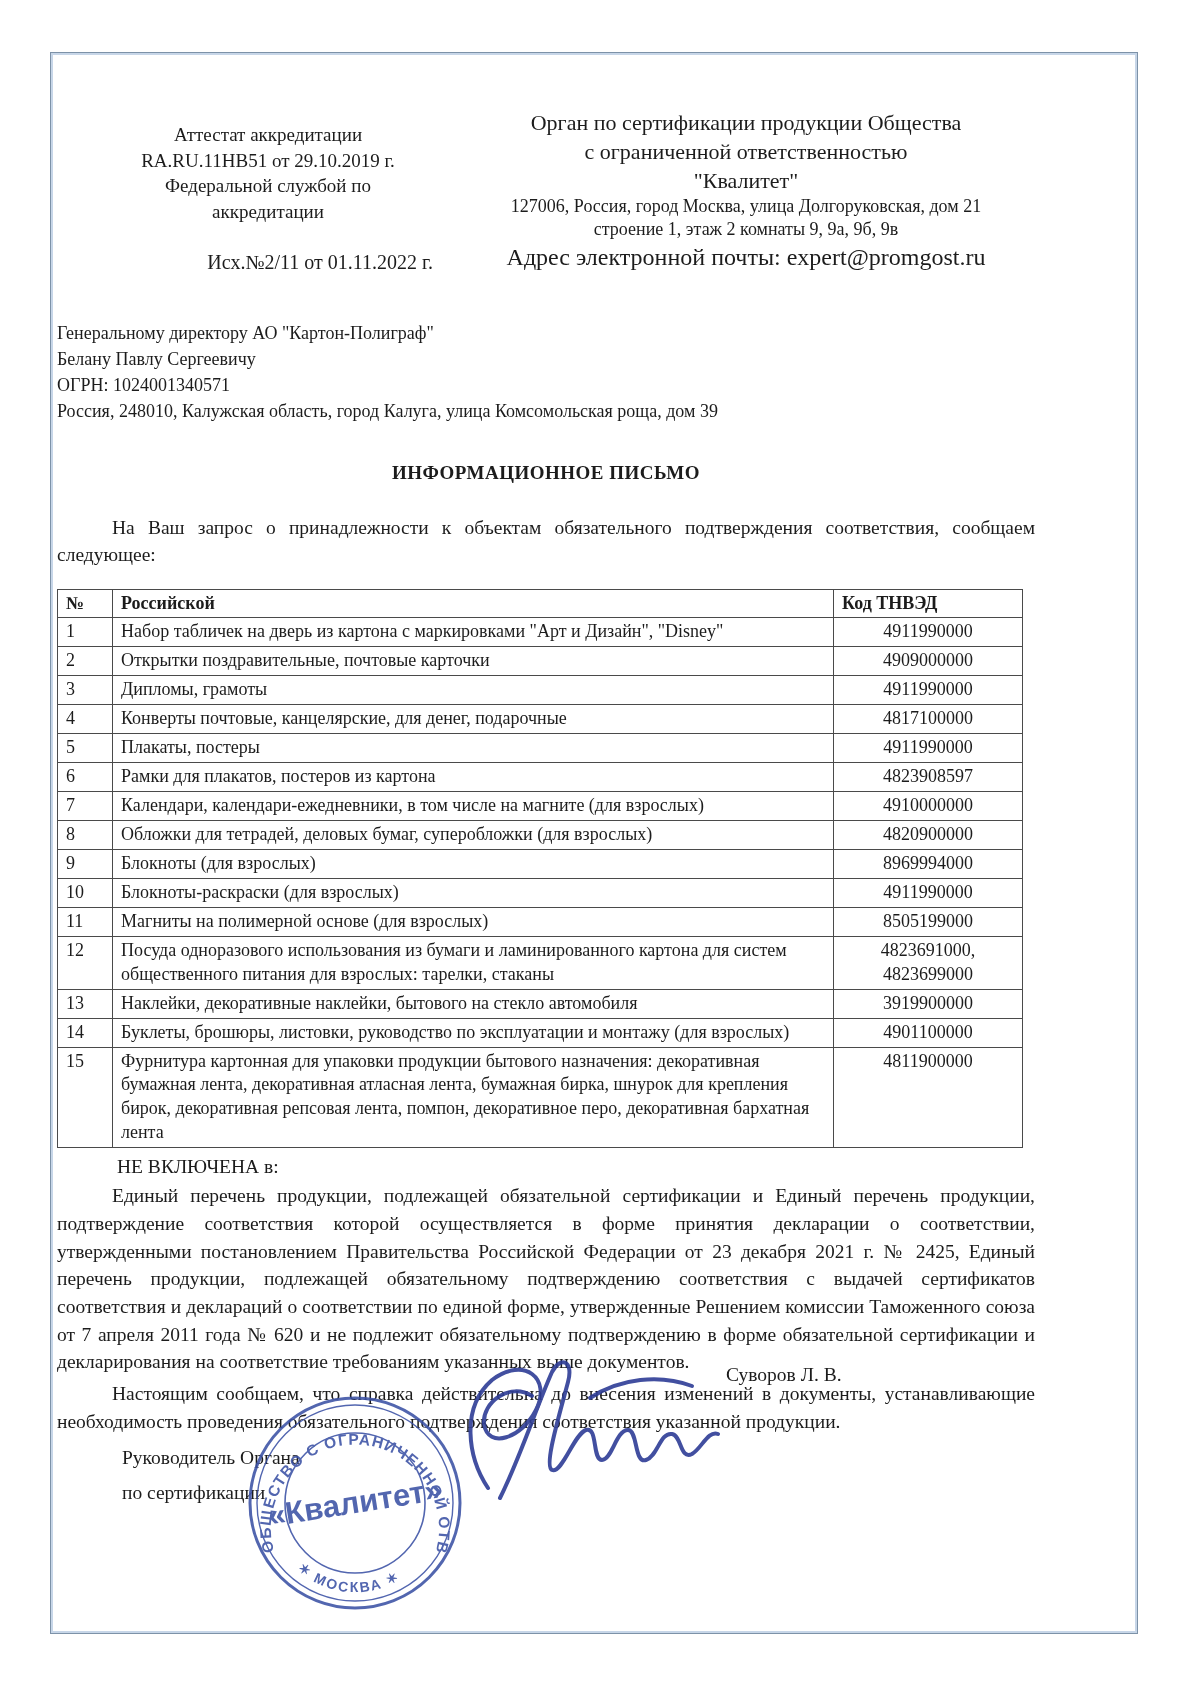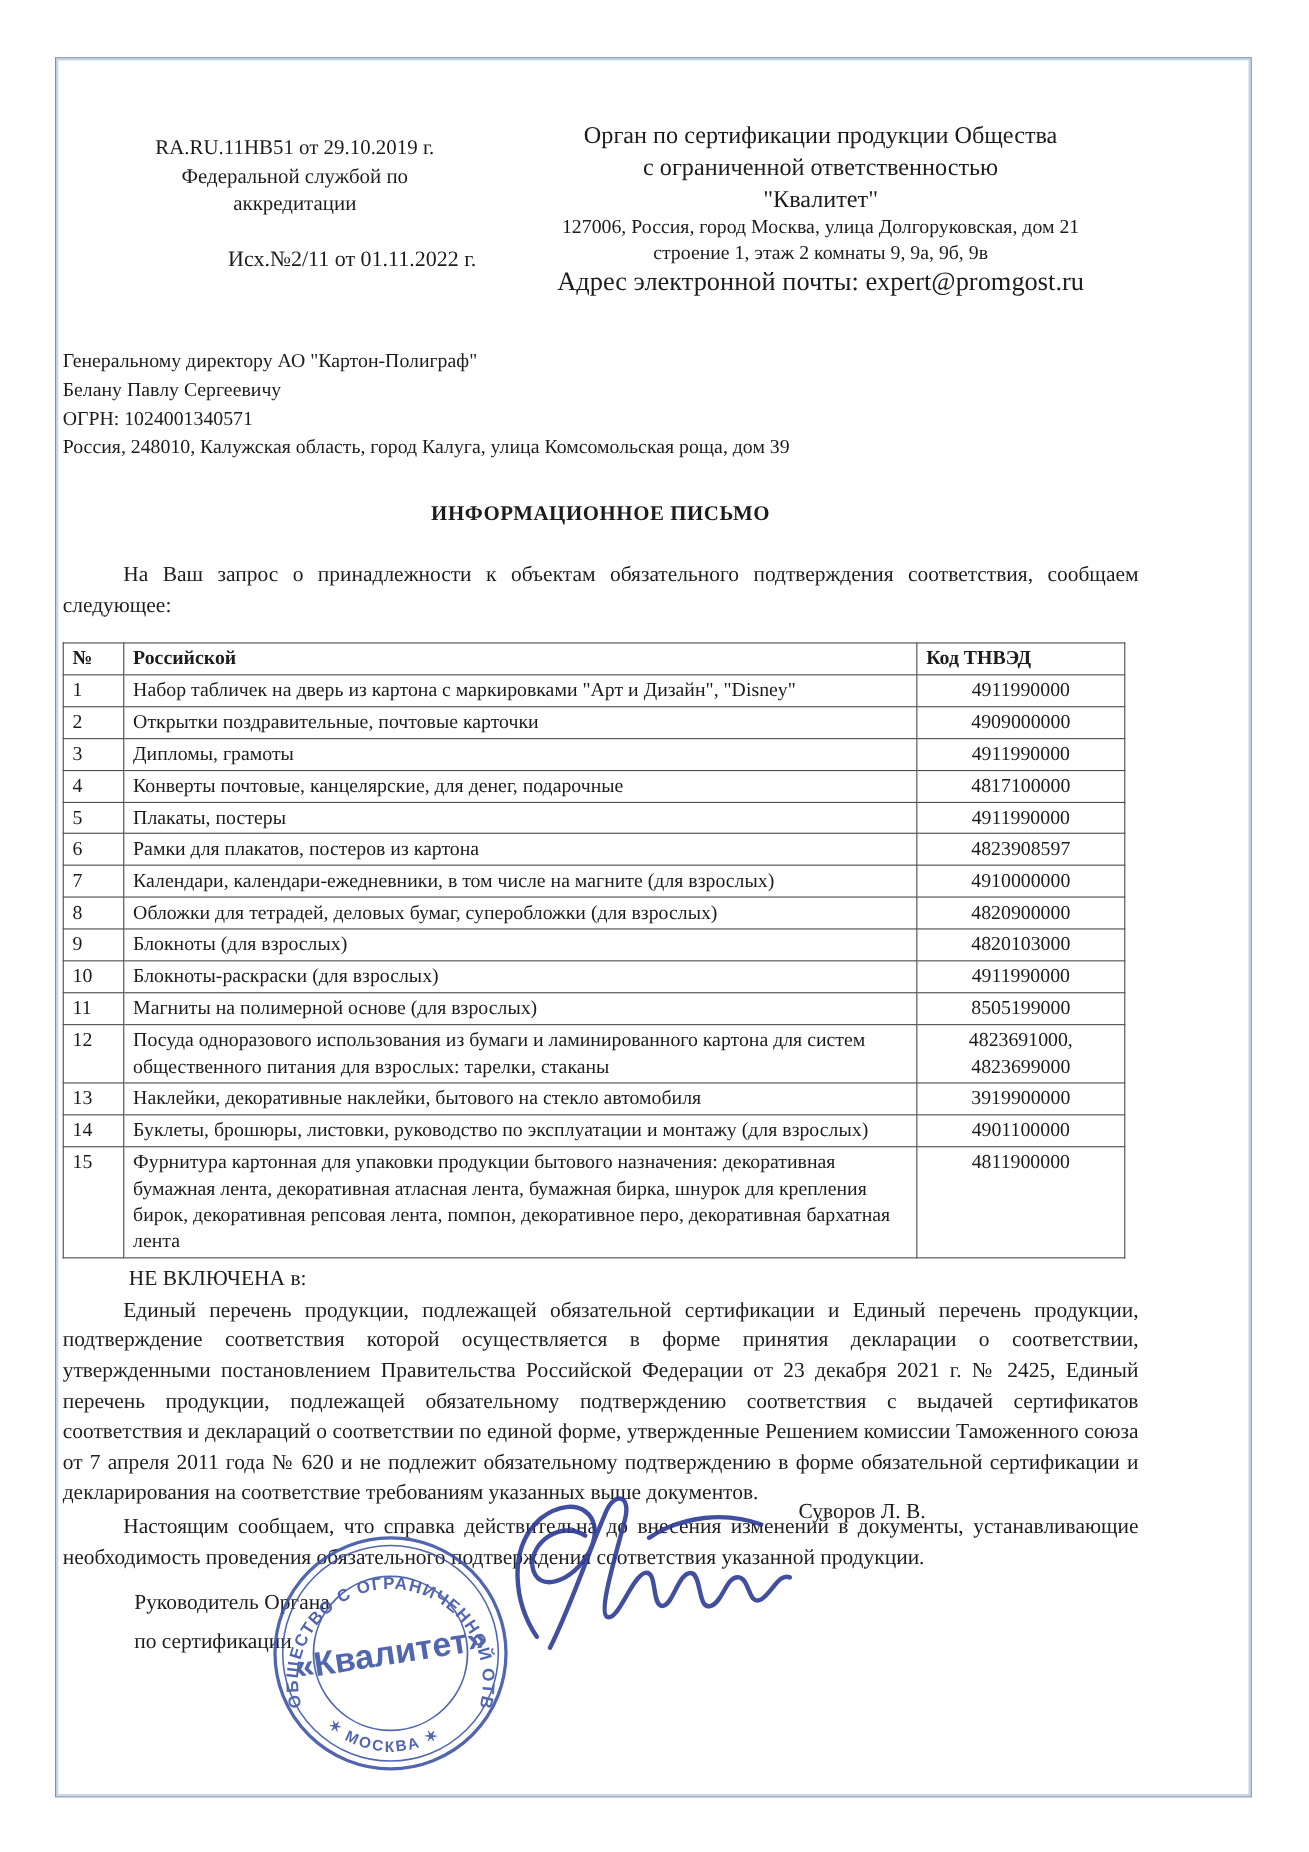--- a/index.html
+++ b/index.html
@@ -53,20 +53,21 @@
 </style>
 </head>
 <body>
 
 <div class="page-border"></div>
 
 <div class="content">
 
   <div class="header-row">
     <div class="hdr-left">
+      <div>Аттестат аккредитации</div>
       <div>RA.RU.11НВ51 от 29.10.2019 г.</div>
       <div>Федеральной службой по</div>
       <div>аккредитации</div>
       <div class="ref">Исх.№2/11 от 01.11.2022 г.</div>
     </div>
     <div class="hdr-right">
       <div class="org-line">Орган по сертификации продукции Общества</div>
       <div class="org-line">с ограниченной ответственностью</div>
       <div class="org-line">"Квалитет"</div>
       <div class="addr-line">127006, Россия, город Москва, улица Долгоруковская, дом 21</div>
@@ -131,21 +132,21 @@
           <td class="c-code">4910000000</td>
         </tr>
       <tr>
           <td class="c-num">8</td>
           <td>Обложки для тетрадей, деловых бумаг, суперобложки (для взрослых)</td>
           <td class="c-code">4820900000</td>
         </tr>
       <tr>
           <td class="c-num">9</td>
           <td>Блокноты (для взрослых)</td>
-          <td class="c-code">4820103000</td>
+          <td class="c-code">8969994000</td>
         </tr>
       <tr>
           <td class="c-num">10</td>
           <td>Блокноты-раскраски (для взрослых)</td>
           <td class="c-code">4911990000</td>
         </tr>
       <tr>
           <td class="c-num">11</td>
           <td>Магниты на полимерной основе (для взрослых)</td>
           <td class="c-code">8505199000</td>

